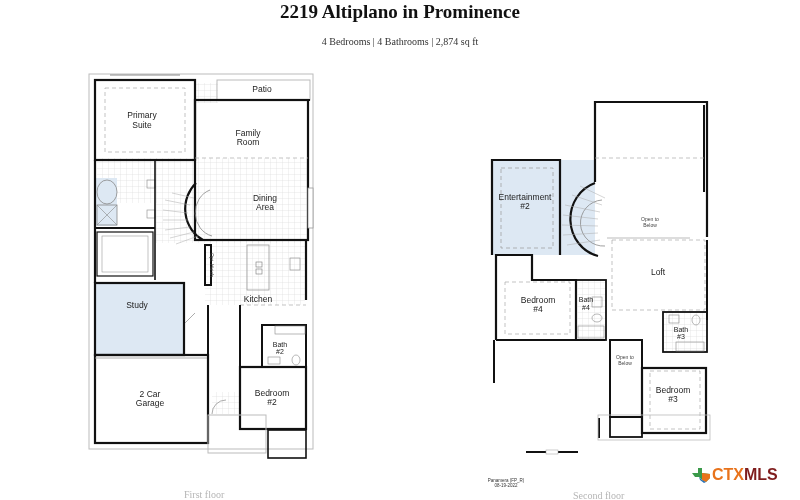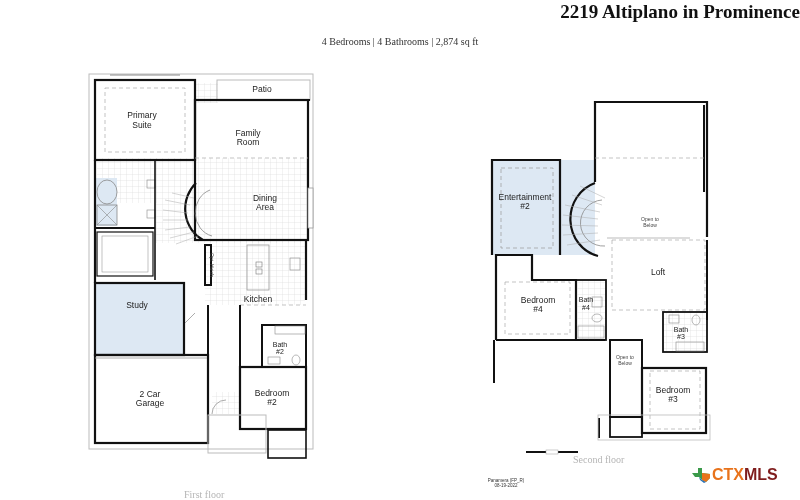--- a/index.html
+++ b/index.html
@@ -1,17 +1,17 @@
 <!DOCTYPE html>
 <html><head>
 <meta charset="utf-8">
 <style>
   html,body{margin:0;padding:0;background:#fff;}
   body{width:800px;height:500px;position:relative;overflow:hidden;font-family:"Liberation Sans",sans-serif;}
-  .title{position:absolute;left:0;width:800px;top:1px;text-align:right;font-family:"Liberation Serif",serif;font-weight:bold;font-size:19px;color:#111;}
+  .title{position:absolute;left:0;width:800px;top:1px;text-align:center;font-family:"Liberation Serif",serif;font-weight:bold;font-size:19px;color:#111;}
   .subtitle{position:absolute;left:0;width:800px;top:36px;text-align:center;font-family:"Liberation Serif",serif;font-size:10px;color:#333;}
   svg{position:absolute;left:0;top:0;}
   .lbl{font-family:"Liberation Sans",sans-serif;font-size:8.5px;fill:#222;text-anchor:middle;}
   .lbl-sm{font-family:"Liberation Sans",sans-serif;font-size:7px;fill:#222;text-anchor:middle;}
   .lbl-xs{font-family:"Liberation Sans",sans-serif;font-size:5px;fill:#444;text-anchor:middle;}
   .floor-cap{position:absolute;font-family:"Liberation Serif",serif;font-size:10px;color:#b5b5b5;}
   .stamp{position:absolute;font-family:"Liberation Sans",sans-serif;font-size:4.5px;color:#333;text-align:center;line-height:5px;}
   .logo{position:absolute;left:690px;top:466px;display:flex;align-items:center;}
   .logo-text{font-family:"Liberation Sans",sans-serif;font-weight:bold;font-size:16px;letter-spacing:0px;text-align:center;}
 </style>
@@ -188,21 +188,21 @@
   <text class="lbl-sm" x="586" y="310">#4</text>
   <text class="lbl-sm" x="681" y="332">Bath</text>
   <text class="lbl-sm" x="681" y="339">#3</text>
   <text class="lbl-xs" x="625" y="359">Open to</text>
   <text class="lbl-xs" x="625" y="365">Below</text>
   <text class="lbl" x="673" y="393">Bedroom</text>
   <text class="lbl" x="673" y="402">#3</text>
 </svg>
 
 <div class="floor-cap" style="left:184px;top:489px;">First floor</div>
-<div class="floor-cap" style="left:573px;top:454px;">Second floor</div>
+<div class="floor-cap" style="left:573px;top:490px;">Second floor</div>
 
 <div class="stamp" style="left:484px;top:478px;width:44px;">
   <div>Panamera (FP_R)</div>
   <div>08-19-2022</div>
 </div>
 
 <div class="logo">
   <svg width="22" height="16" viewBox="0 0 22 16" style="position:static;">
     <path d="M2 6 L8 6 L8 1 L12 1 L12 6 L20 7 L20 11 L16 15 L12 13 L9 10 L5 10 Z" fill="#3a9a4a"></path>
     <path d="M12 6 L20 7 L20 11 L16 15 L12 13 Z" fill="#e8731c"></path>

